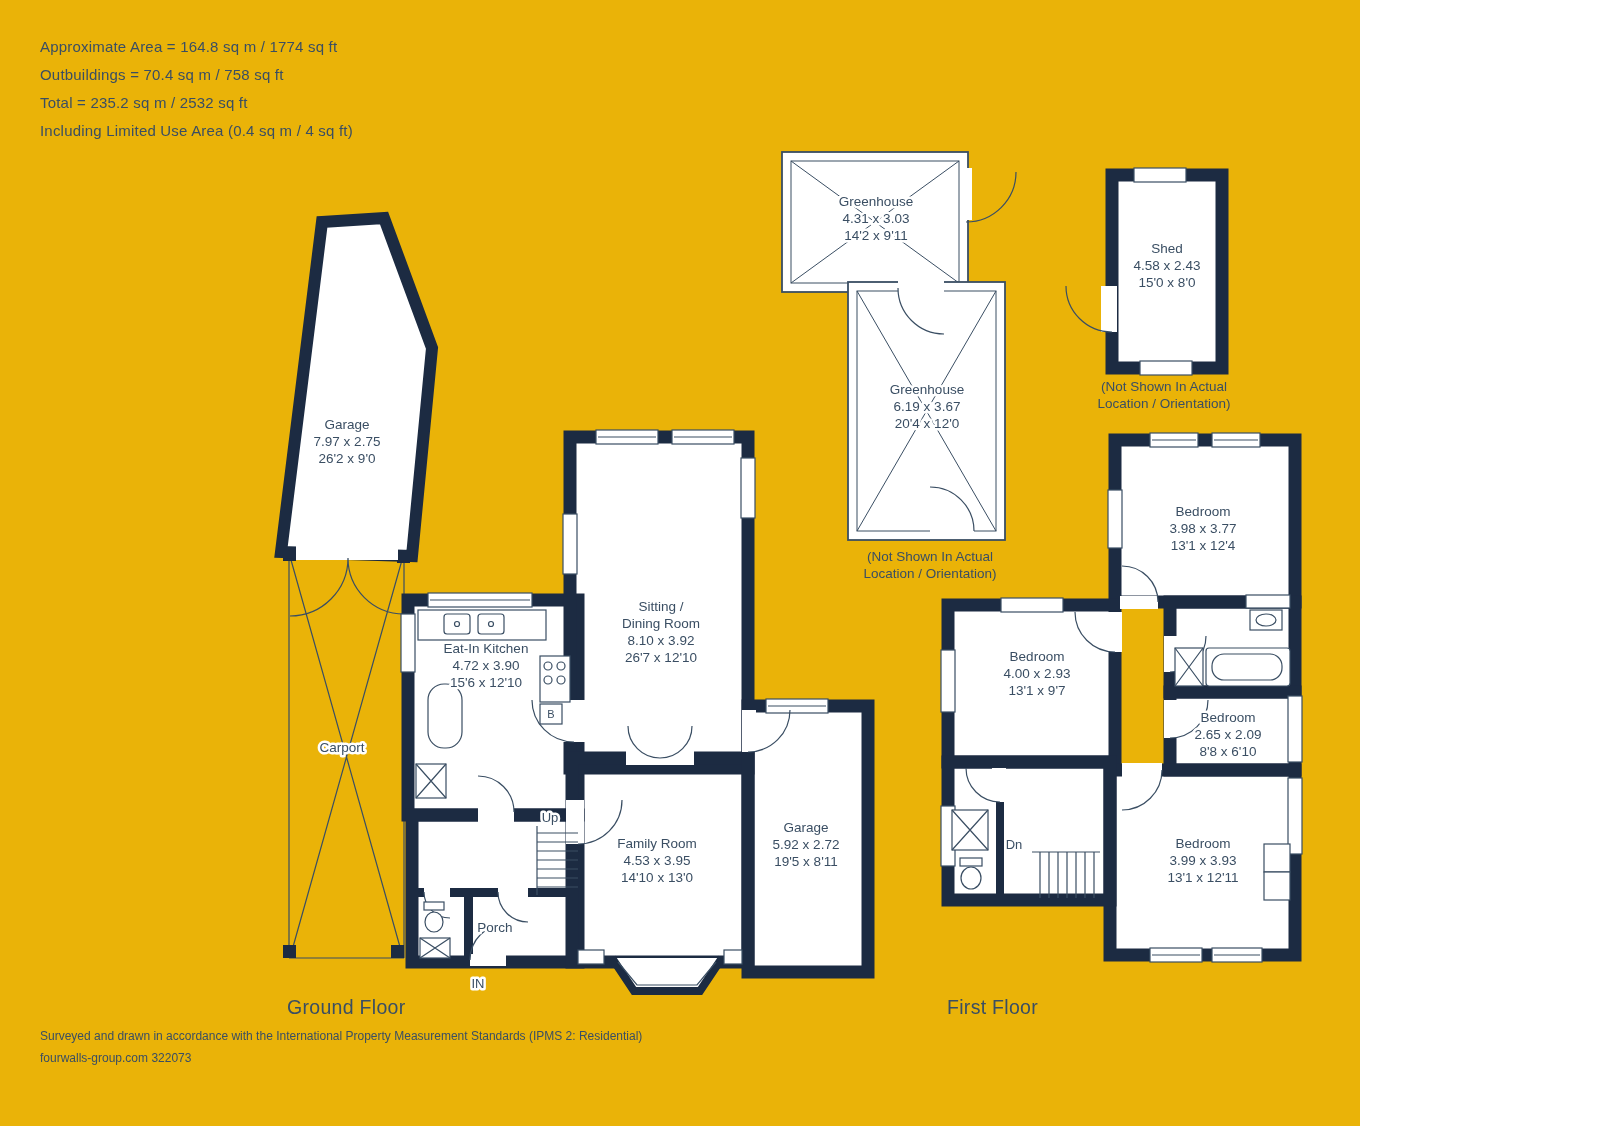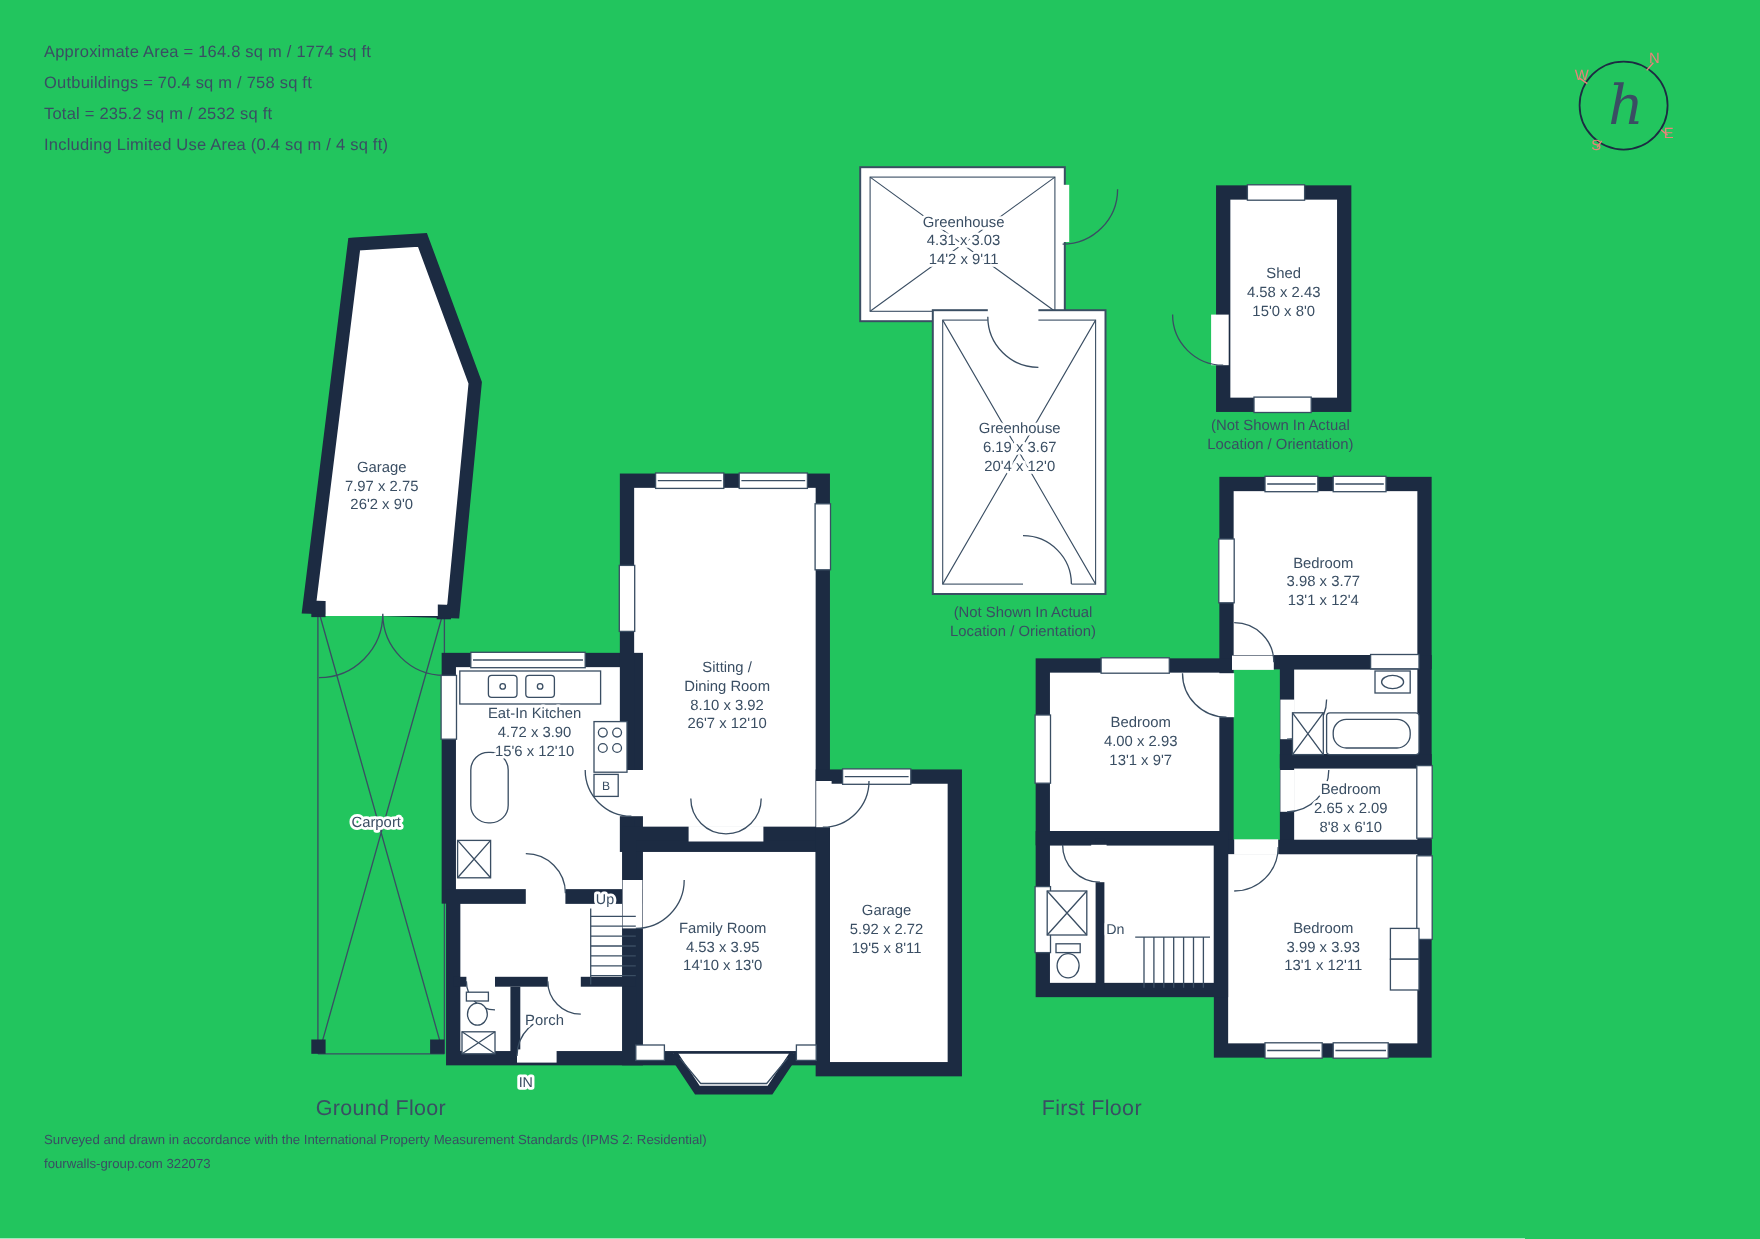--- a/index.html
+++ b/index.html
@@ -1,16 +1,16 @@
 <!DOCTYPE html>
 <html style="--wall: #1c2b42; --ink: #3a4e63; --accent: #e8837a;"><head>
 <meta charset="utf-8">
 <style>
   html,body{margin:0;padding:0;background:#ffffff;}
-  .stage{position:relative;width:1600px;height:1126px;background:#22c55e;overflow:hidden;}
+  .stage{position:relative;width:1360px;height:1126px;background:#eab308;overflow:hidden;}
   svg{position:absolute;left:0;top:0;}
   text{font-family:"Liberation Sans",sans-serif;fill:var(--ink,#3a4e63);}
   .hdr{font-size:15px;letter-spacing:.2px;}
   .room{font-size:13.5px;text-anchor:middle;}
   .halo{paint-order:stroke;stroke:#ffffff;stroke-width:5px;stroke-linejoin:round;}
   .floorcap{font-size:19.5px;letter-spacing:.3px;}
   .note{font-size:13.5px;text-anchor:middle;}
   .small{font-size:12px;}
   .tinyb{font-size:11px;text-anchor:middle;}
   .dirlab{font-size:13px;text-anchor:middle;}

